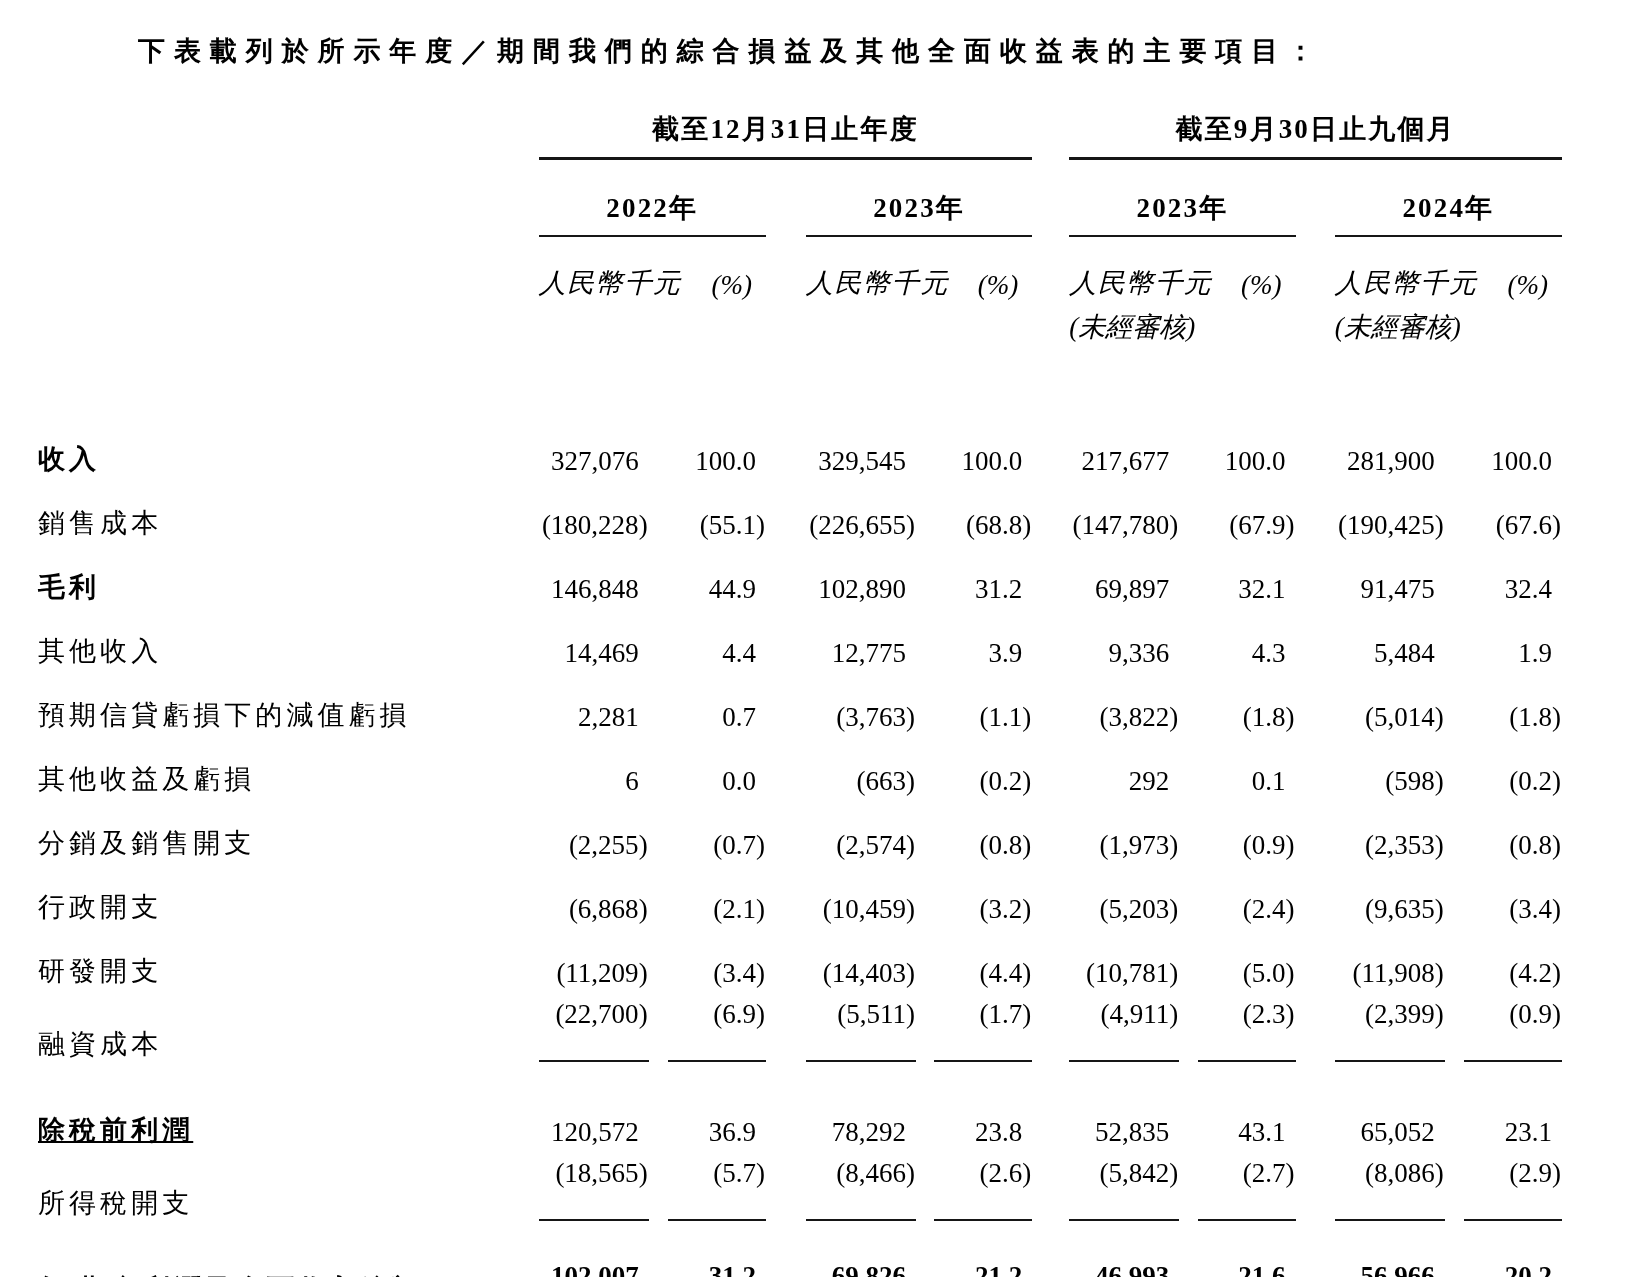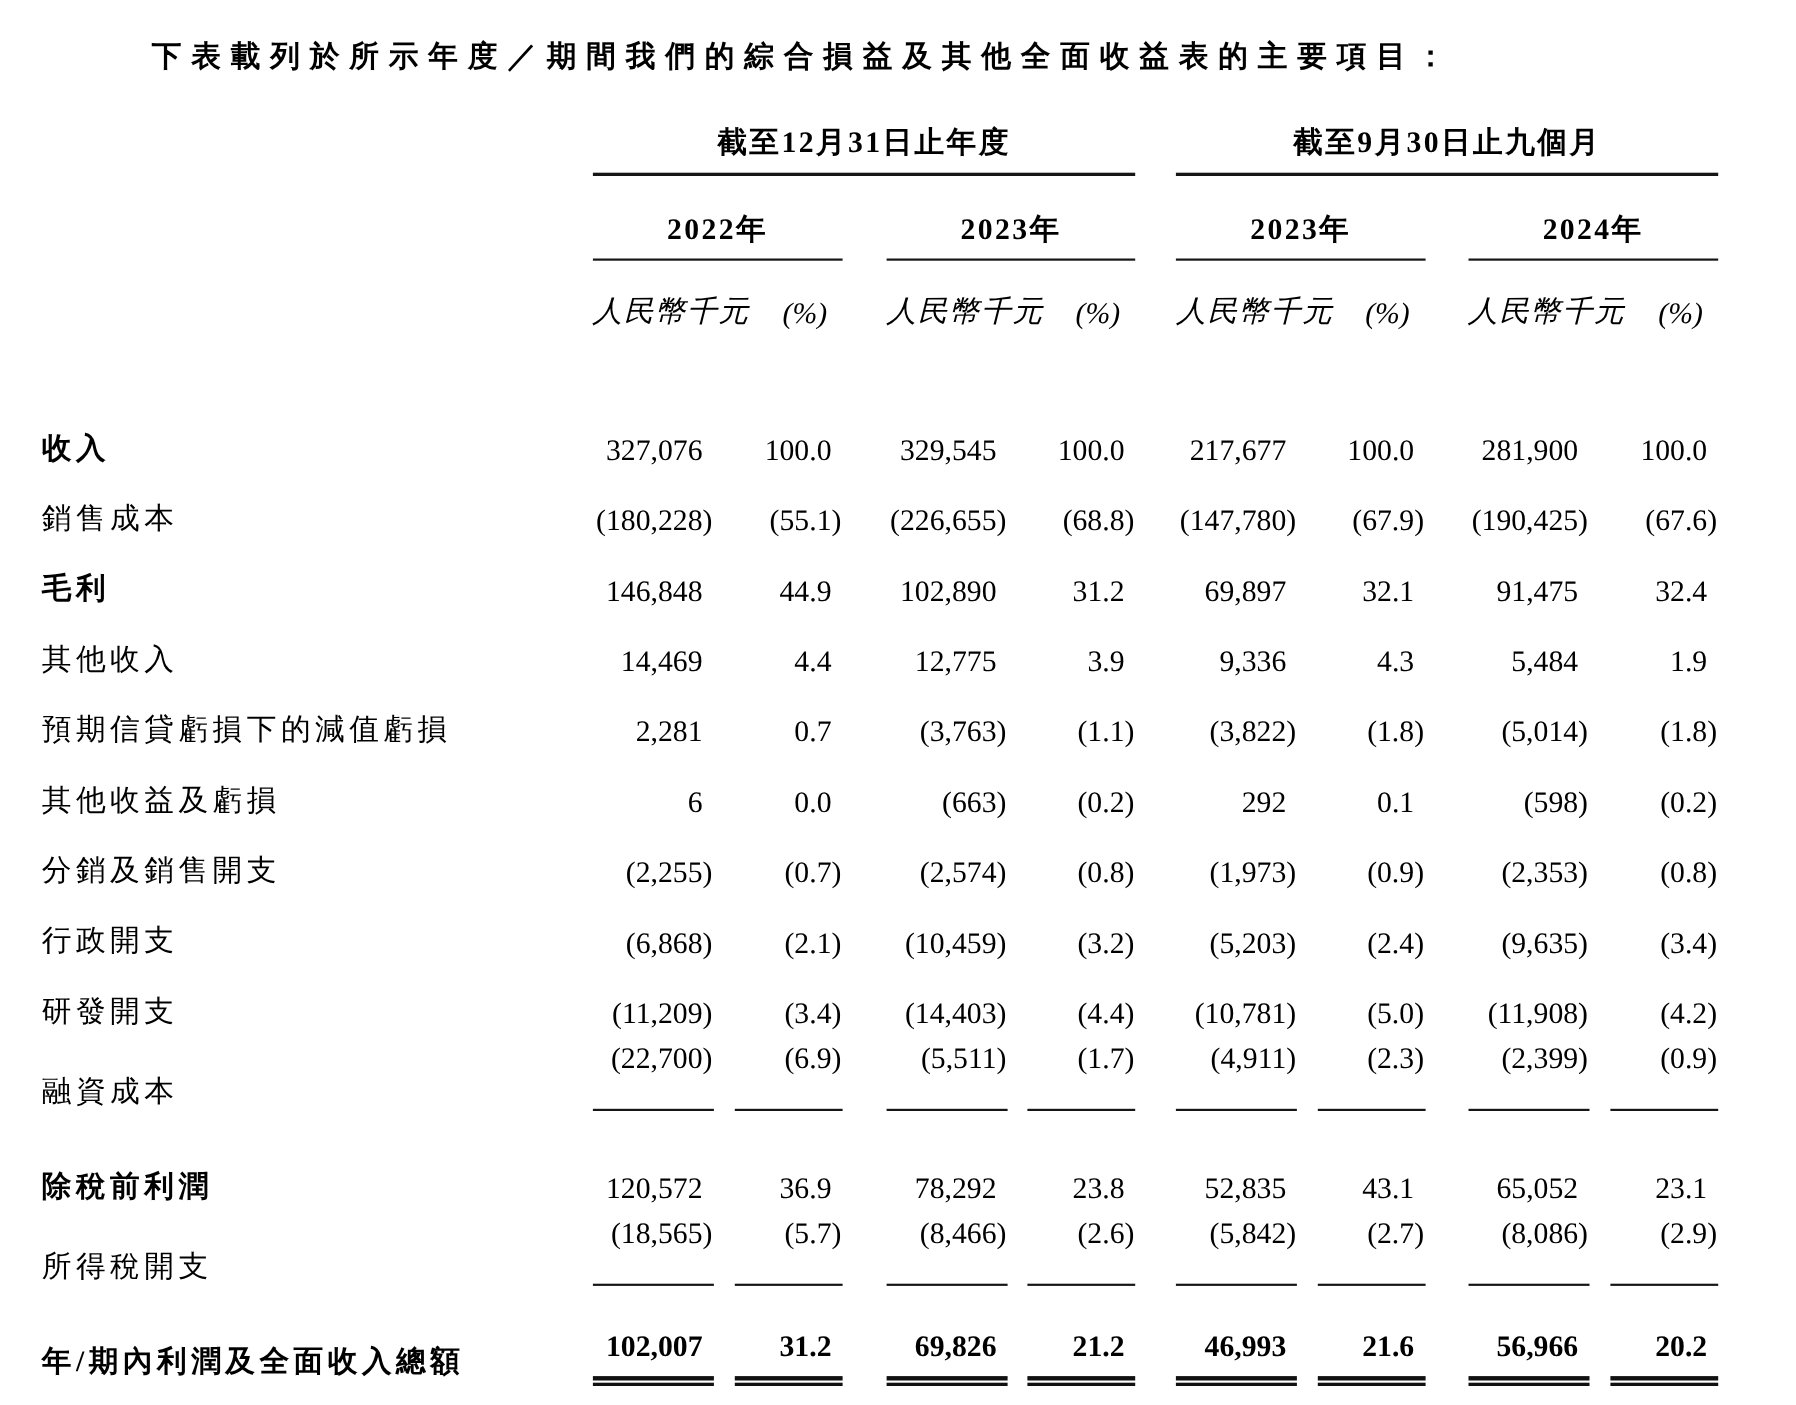--- a/index.html
+++ b/index.html
@@ -29,21 +29,21 @@
   .sub-amt { display:block; text-align:left; font-style:italic; white-space:nowrap; letter-spacing:0.06em; padding-right:4px; }
   .sub-pct { display:block; text-align:right; font-style:italic; white-space:nowrap; padding-right:14px; }
   tr.unaudited td { height:52px; vertical-align:top; }
   .unaud { display:block; text-align:right; font-style:italic; white-space:nowrap; padding-top:8px; margin-right:-4px; }
   tr.spacer td { height:70px; }
   
   tbody td { height:54px; padding-bottom:10px; }
   .rowlabel { text-align:left; white-space:nowrap; letter-spacing:0.15em; }
   tr.bold-label .rowlabel { font-weight:bold; }
   tr.bold-values .u { font-weight:bold; }
-  tr.gap-before td { padding-top:22px; }
+  tr.gap-before td { padding-top:22px;text-decoration:underline; }
   .num { text-align:right; }
   .u { display:inline-block; white-space:nowrap; text-align:right; padding-right:10px; }
   td.a .u { min-width:100px; }
   td.p .u { min-width:88px; }
   .hang { display:inline-block; width:0; }
   tr.rule-single .u { border-bottom:2px solid #161616; padding-bottom:30px; }
   tr.rule-double .u { position:relative; border-bottom:4.5px solid #111; padding-bottom:11px; }
   tr.rule-double .u::after {
     content:""; position:absolute; left:0; right:0; bottom:-9px;
     border-bottom:3px solid #111; height:0;
@@ -127,20 +127,38 @@
           <span class="sub-pct">(%)</span>
         </td>
       <td></td>
       <td>
           <span class="sub-amt">人民幣千元</span>
         </td>
       <td>
           <span class="sub-pct">(%)</span>
         </td>
     </tr>
+    <tr class="unaudited">
+      <td></td>
+      <td></td>
+        <td></td>
+      <td></td>
+      <td></td>
+        <td></td>
+      <td></td>
+      <td>
+          <span class="unaud">(未經審核)</span>
+        </td>
+      <td></td>
+      <td></td>
+      <td>
+          <span class="unaud">(未經審核)</span>
+        </td>
+      <td></td>
+    </tr>
     <tr class="spacer">
         <td colspan="12"></td>
       </tr>
   </thead>
   <tbody>
       <tr class="bold-label">
     <td class="rowlabel">收入</td>
     <td class="num a"><span class="u">327,076</span></td>
     <td class="num p"><span class="u">100.0</span></td>
     <td></td>

